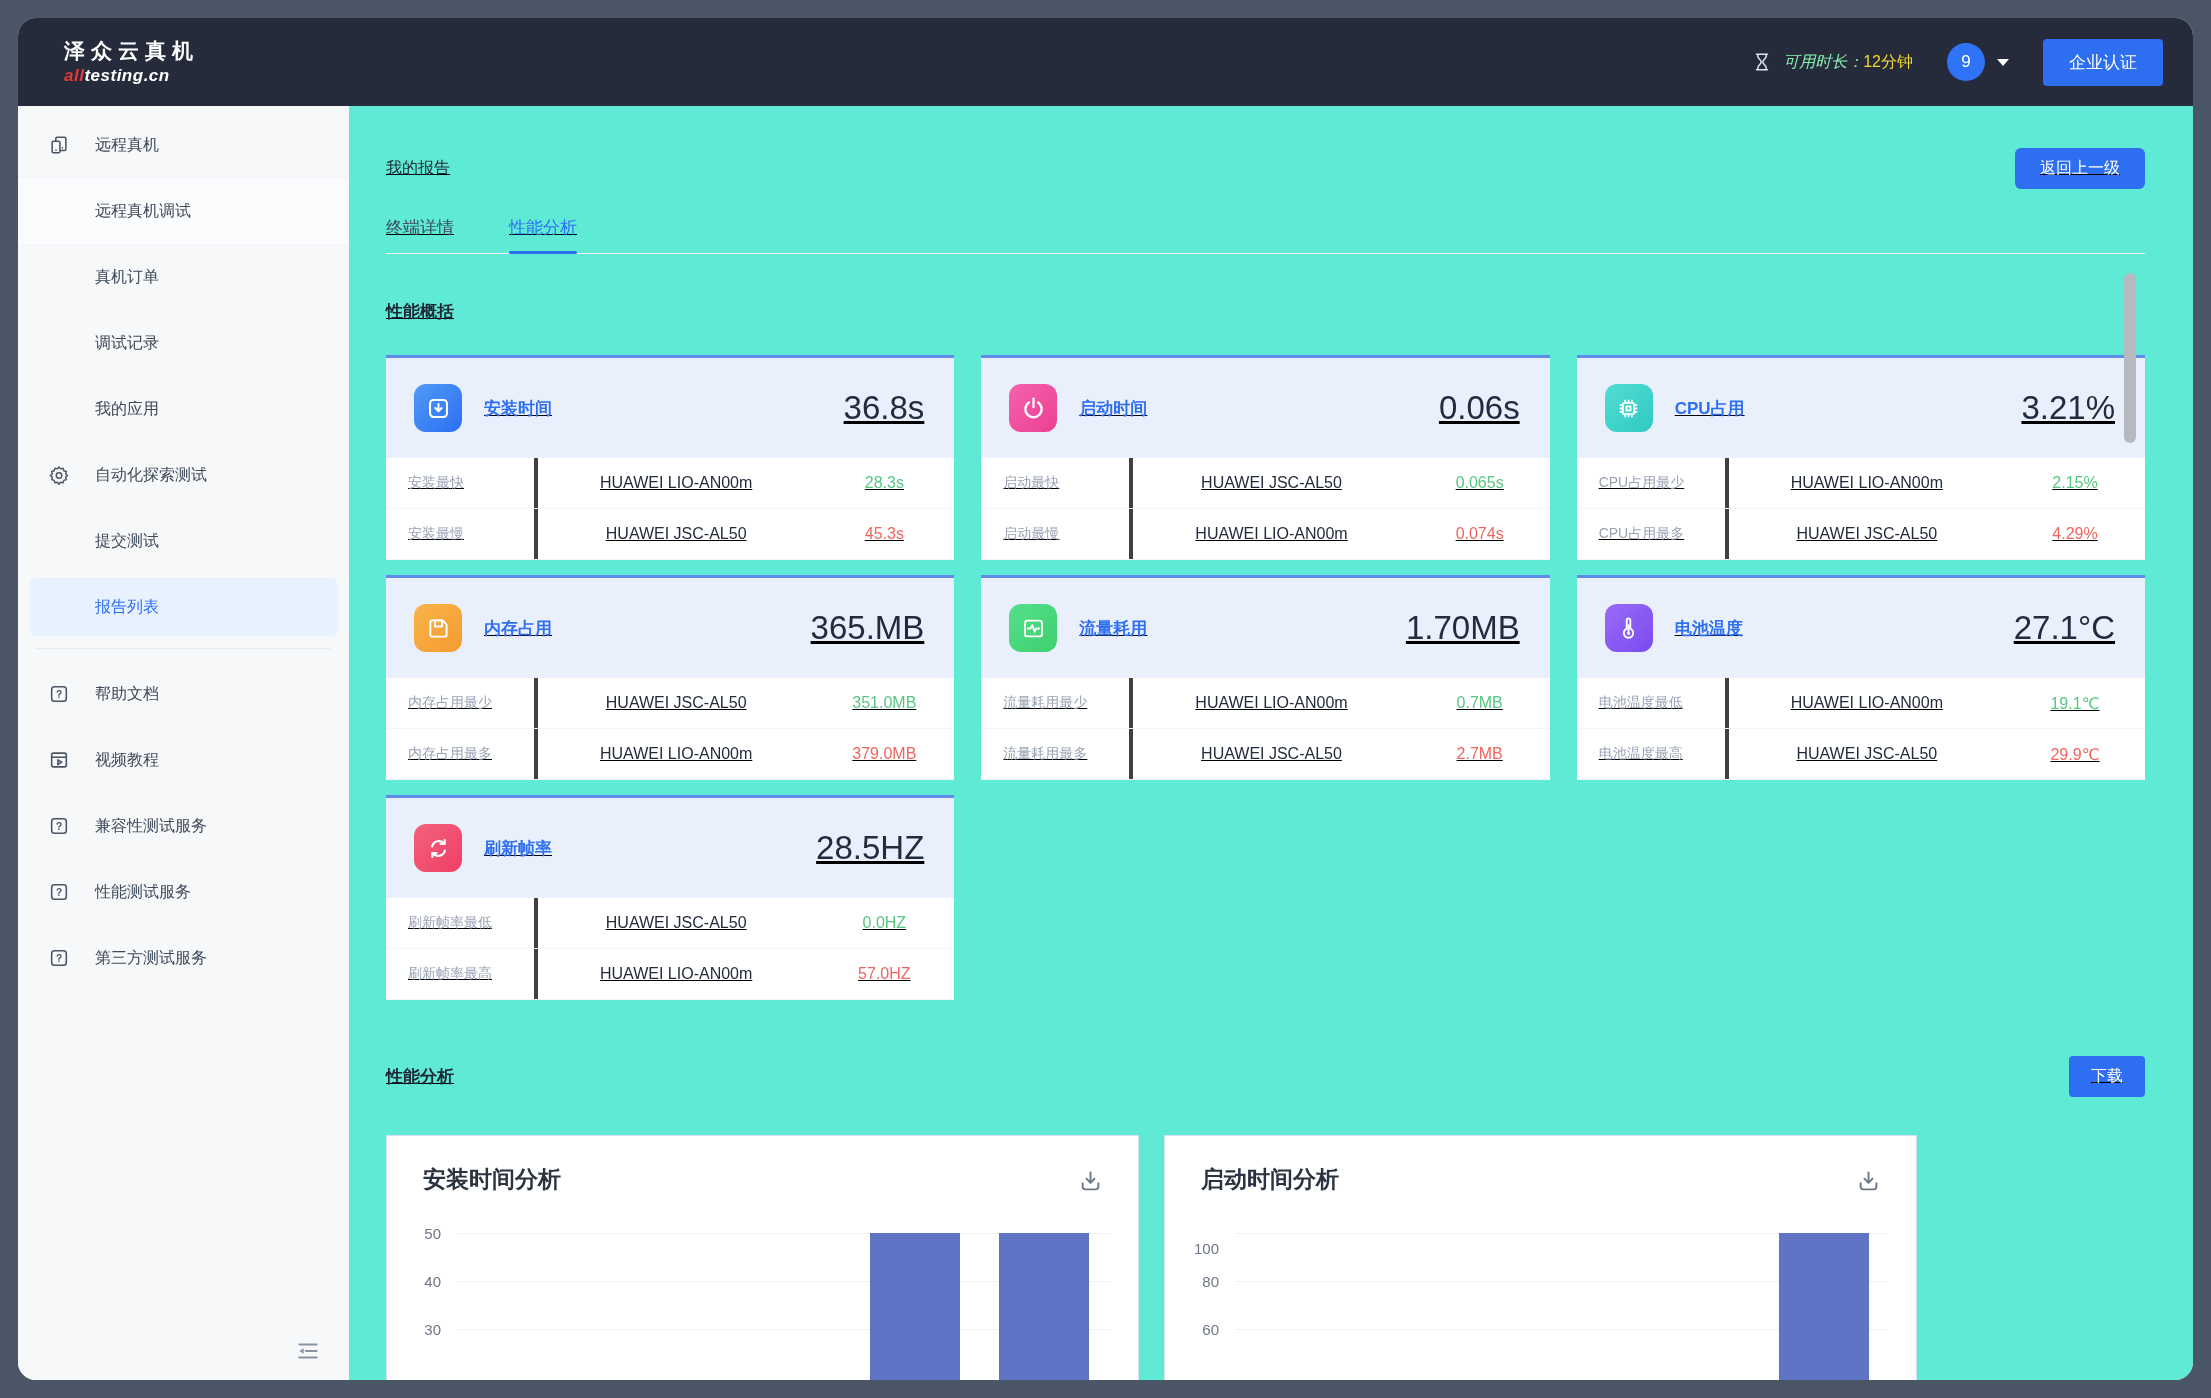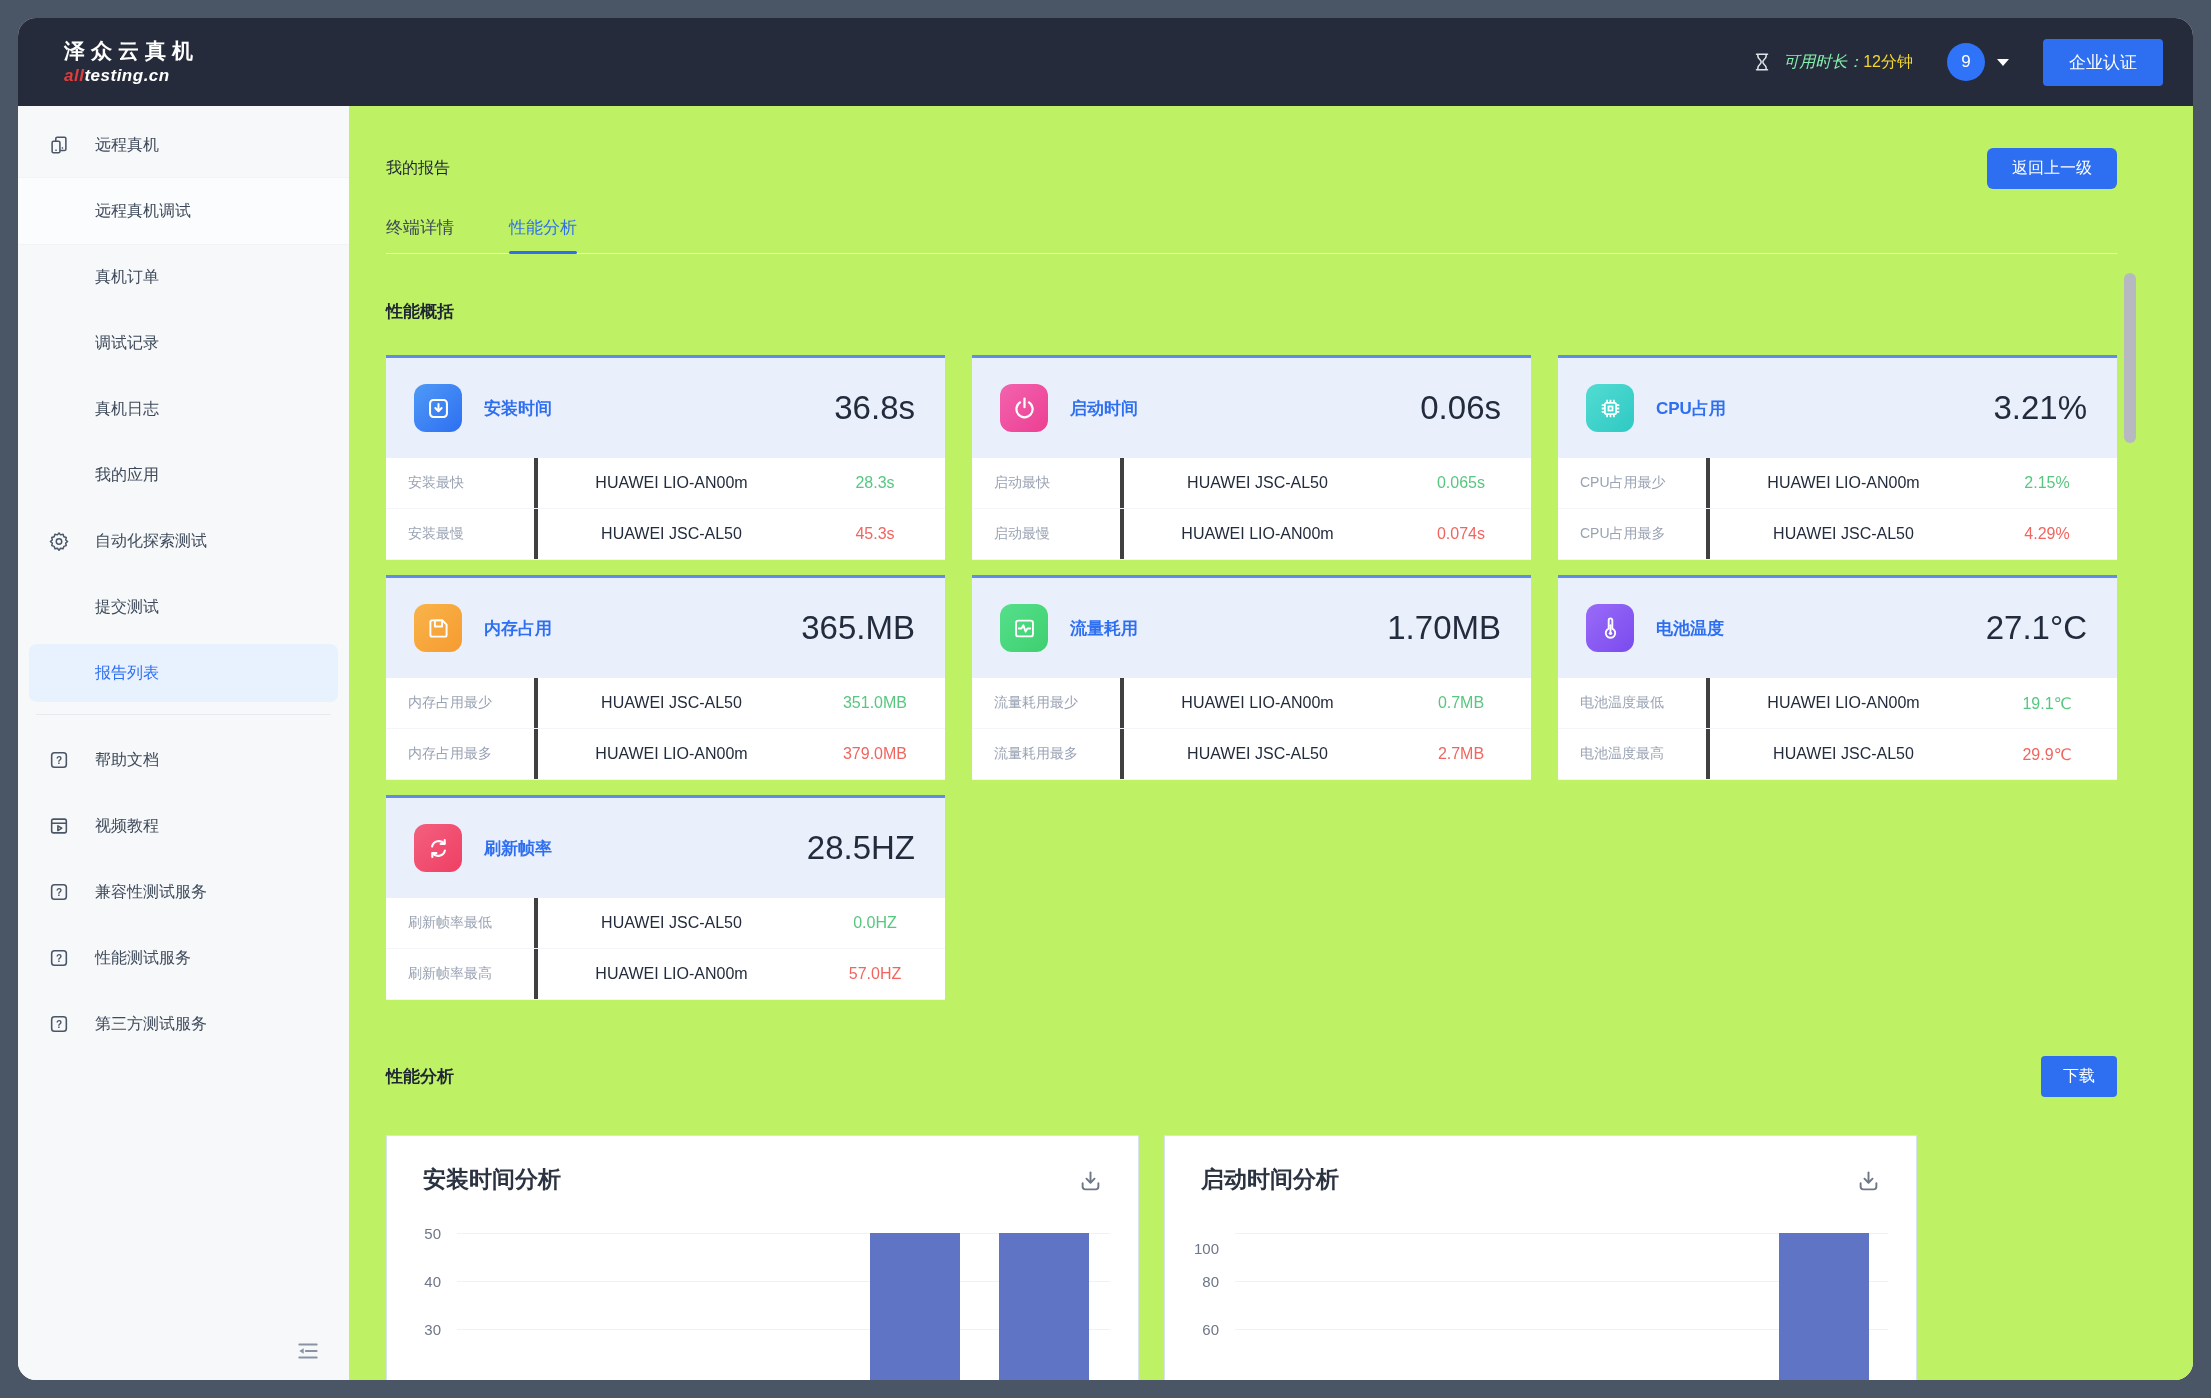--- a/index.html
+++ b/index.html
@@ -41,22 +41,22 @@
     padding-top:6px;box-sizing:border-box;}
   .side-item{height:66px;display:flex;align-items:center;font-size:16px;color:#3f4a5a;cursor:pointer;}
   .side-item .ic{width:22px;height:22px;margin-left:30px;display:inline-flex;color:#4a5568;flex:0 0 22px;}
   .side-item .lbl{margin-left:25px;}
   .side-item.lv2 .lbl{margin-left:77px;}
   .side-item.subtle{background:#fbfcfe;box-shadow:0 1px 0 #f1f3f6, 0 -1px 0 #f1f3f6;}
   .side-item.selected{background:#e8f1fe;margin:4px 11px;border-radius:8px;height:58px;}
   .side-item.selected .lbl{margin-left:66px;color:#2e6ff2;}
   .side-divider{height:1px;background:#e7eaee;margin:12px 18px;}
   .collapse{position:absolute;bottom:16px;right:28px;width:26px;height:26px;color:#8a93a4;cursor:pointer;}
-  .main{flex:1;position:relative;background:#bef264;min-width:0;
-    padding:0 76px 0 37px;box-sizing:border-box;}
+  .main{flex:1;position:relative;background:#5eead4;min-width:0;
+    padding:0 48px 0 37px;box-sizing:border-box;text-decoration:underline;}
   
   .page-head{margin-top:42px;height:40px;display:flex;align-items:center;justify-content:space-between;}
   .page-title{font-size:16px;color:#1f2633;}
   .back-btn{background:#2e6ff2;color:#fff;border:none;border-radius:6px;
     padding:10px 25px;font-size:16px;cursor:pointer;font-family:inherit;}
   .tabs{margin-top:28px;display:flex;gap:55px;border-bottom:1px solid #efefef;}
   .tab{padding-bottom:14px;font-size:17px;color:#3f4a5a;cursor:pointer;position:relative;}
   .tab.active{color:#2e6ff2;}
   .tab.active::after{content:"";position:absolute;left:0;right:0;bottom:-1px;height:3px;
     background:#2e6ff2;border-radius:2px;}
@@ -141,23 +141,20 @@
           <div class="side-item lv2 subtle">
             <span class="lbl">远程真机调试</span>
           </div>
           <div class="side-item lv2">
             <span class="lbl">真机订单</span>
           </div>
           <div class="side-item lv2">
             <span class="lbl">调试记录</span>
           </div>
           <div class="side-item lv2">
-            <span class="lbl">真机日志</span>
-          </div>
-          <div class="side-item lv2">
             <span class="lbl">我的应用</span>
           </div>
           <div class="side-item">
             <span class="ic">
               <svg viewBox="0 0 24 24" fill="none" stroke="currentColor" stroke-width="1.6" stroke-linejoin="round">
                 <path d="M12 3.2l1.7 2.1 2.7-.6.9 2.6 2.6.9-.6 2.7 2.1 1.7-2.1 1.7.6 2.7-2.6.9-.9 2.6-2.7-.6-1.7 2.1-1.7-2.1-2.7.6-.9-2.6-2.6-.9.6-2.7-2.1-1.7 2.1-1.7-.6-2.7 2.6-.9.9-2.6 2.7.6z"></path>
                 <circle cx="12" cy="12.6" r="3"></circle>
               </svg>
             </span>
             <span class="lbl">自动化探索测试</span>

